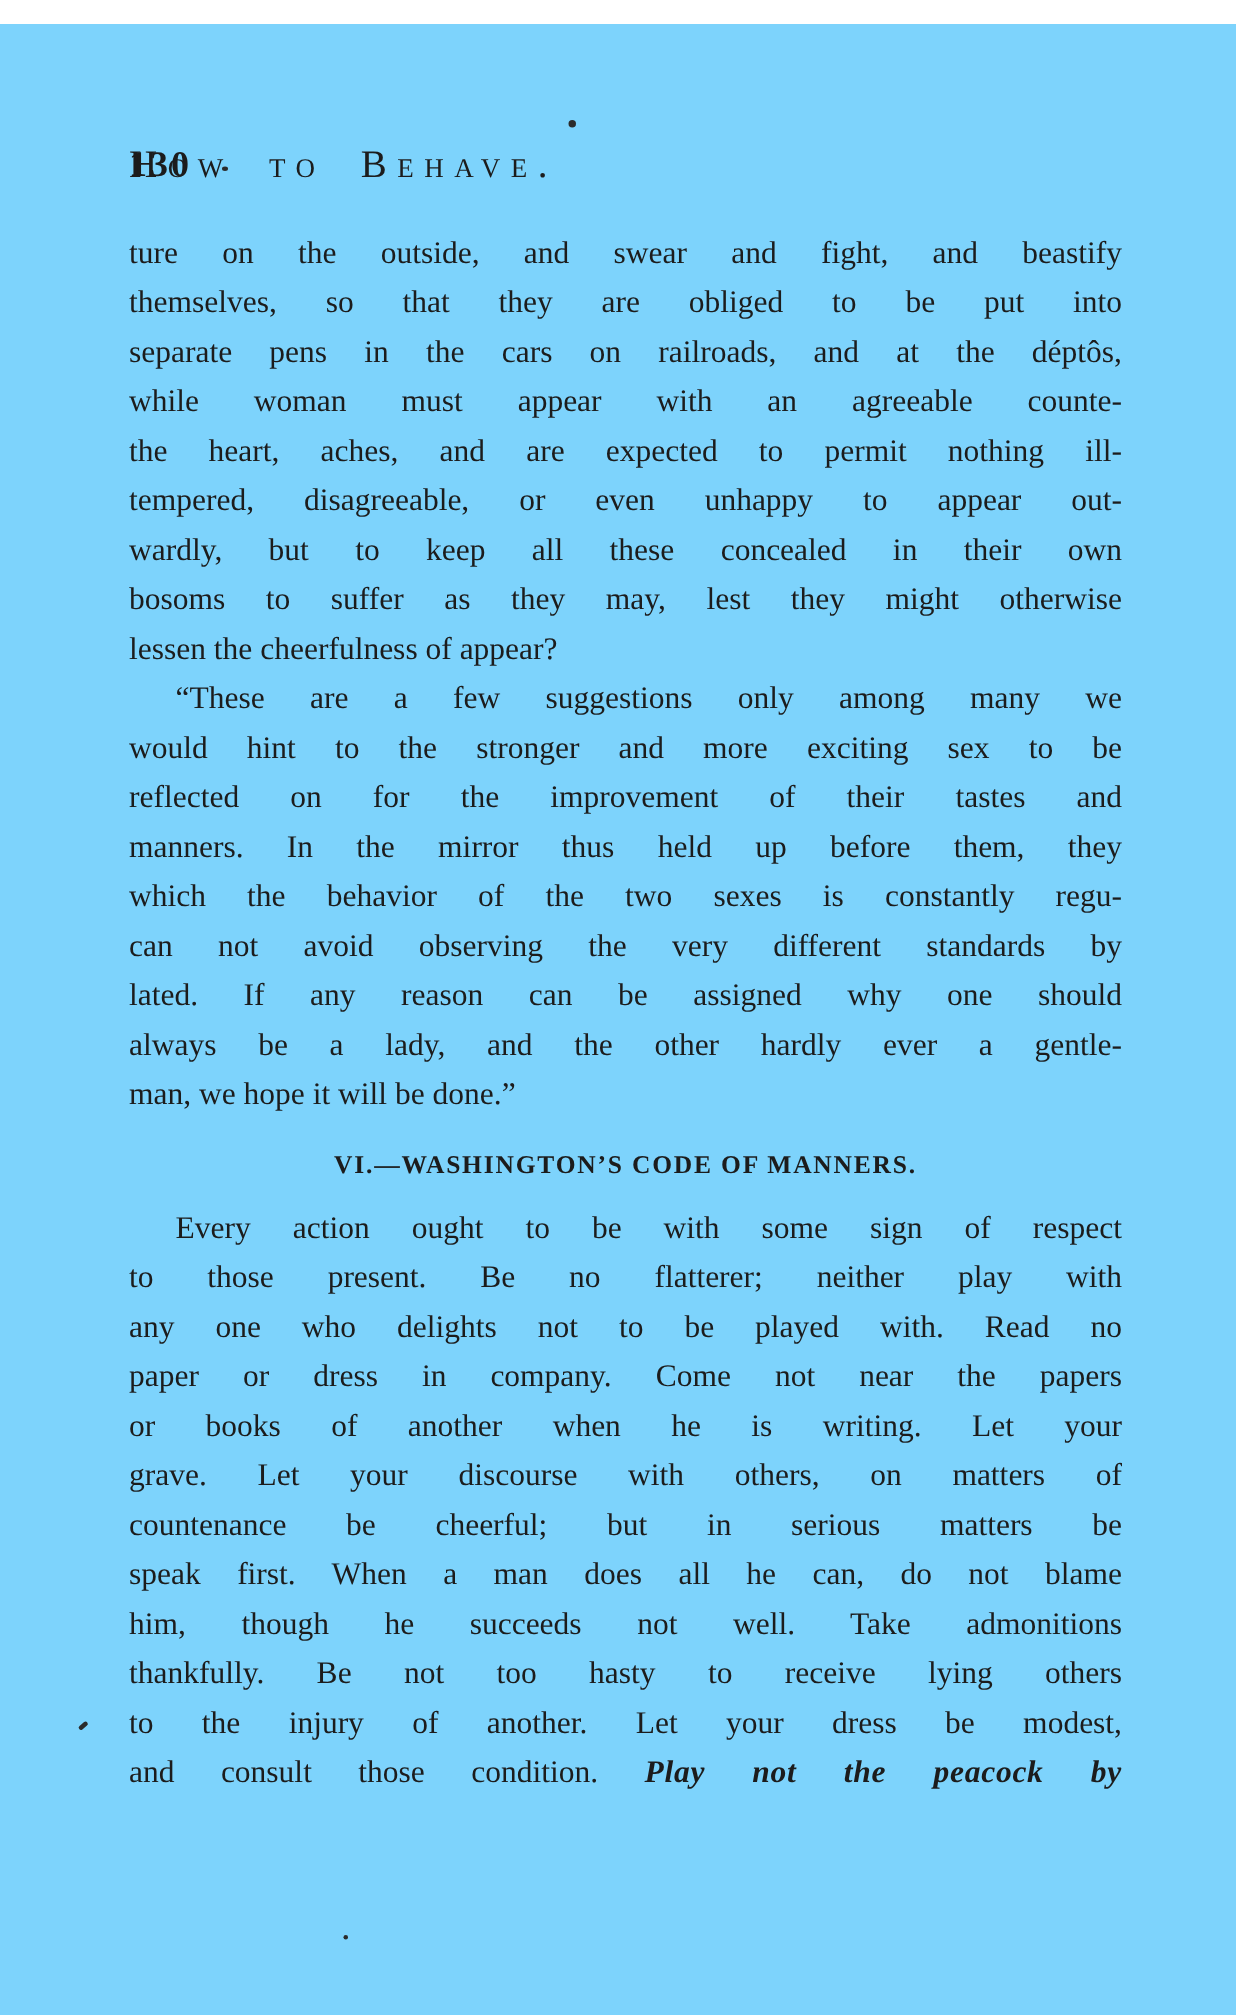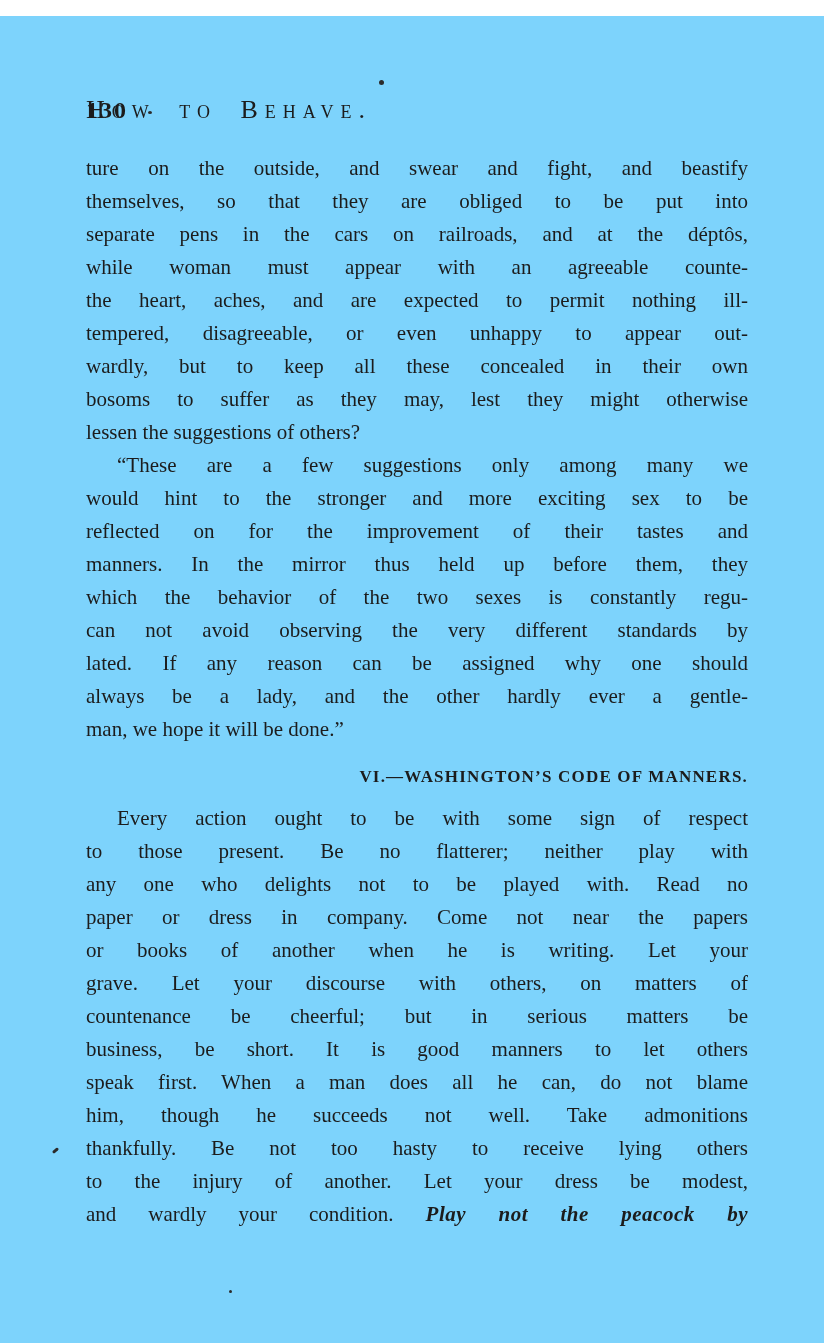--- a/index.html
+++ b/index.html
@@ -50,21 +50,21 @@
     text-align-last: justify;
     min-height: 33px;
   }
   .line.flush { text-align-last: left; }
   .indent-first .line:first-child { text-indent: 31px; }
   .section-heading {
     margin: 18px 0 12px 0;
     font-size: 17px;
     line-height: 26px;
     font-weight: bold;
-    text-align: right;
+    text-align: center;
     letter-spacing: 1.2px;
   }
   .mixed .italic {
     font-style: italic;
     font-weight: bold;
     letter-spacing: 0.5px;
   }
   .speck {
     position: absolute;
     background: #2b2b2b;
@@ -103,21 +103,21 @@
 
     <div class="para">
         <div class="line">ture on the outside, and swear and fight, and beastify</div>
         <div class="line">themselves, so that they are obliged to be put into</div>
         <div class="line">separate pens in the cars on railroads, and at the déptôs,</div>
         <div class="line">while woman must appear with an agreeable counte-</div>
         <div class="line">the heart, aches, and are expected to permit nothing ill-</div>
         <div class="line">tempered, disagreeable, or even unhappy to appear out-</div>
         <div class="line">wardly, but to keep all these concealed in their own</div>
         <div class="line">bosoms to suffer as they may, lest they might otherwise</div>
-        <div class="line flush">lessen the suggestions of others?</div>
+        <div class="line flush">lessen the cheerfulness of appear?</div>
       </div>
 
     <div class="para indent-first">
         <div class="line">“These are a few suggestions only among many we</div>
         <div class="line">would hint to the stronger and more exciting sex to be</div>
         <div class="line">reflected on for the improvement of their tastes and</div>
         <div class="line">manners. In the mirror thus held up before them, they</div>
         <div class="line">which the behavior of the two sexes is constantly regu-</div>
         <div class="line">can not avoid observing the very different standards by</div>
         <div class="line">lated. If any reason can be assigned why one should</div>
@@ -128,29 +128,28 @@
     <h2 class="section-heading">VI.—WASHINGTON’S CODE OF MANNERS.</h2>
 
     <div class="para indent-first">
         <div class="line">Every action ought to be with some sign of respect</div>
         <div class="line">to those present. Be no flatterer; neither play with</div>
         <div class="line">any one who delights not to be played with. Read no</div>
         <div class="line">paper or dress in company. Come not near the papers</div>
         <div class="line">or books of another when he is writing. Let your</div>
         <div class="line">grave. Let your discourse with others, on matters of</div>
         <div class="line">countenance be cheerful; but in serious matters be</div>
-        <div class="line">business, be short. It is good manners to let others</div>
         <div class="line">speak first. When a man does all he can, do not blame</div>
         <div class="line">him, though he succeeds not well. Take admonitions</div>
         <div class="line">thankfully. Be not too hasty to receive lying others</div>
         <div class="line">to the injury of another. Let your dress be modest,</div>
       </div>
 
     <div class="line mixed">
-      <span>and wardly your condition.</span>
+      <span>and consult those condition.</span>
       <span class="italic">Play not the peacock by</span>
     </div>
 
   </main>
 
   <span class="speck speck-title-dot"></span>
   <span class="speck speck-pagenum-dot"></span>
   <span class="speck speck-margin-comma"></span>
   <span class="speck speck-mid-dot"></span>
 

